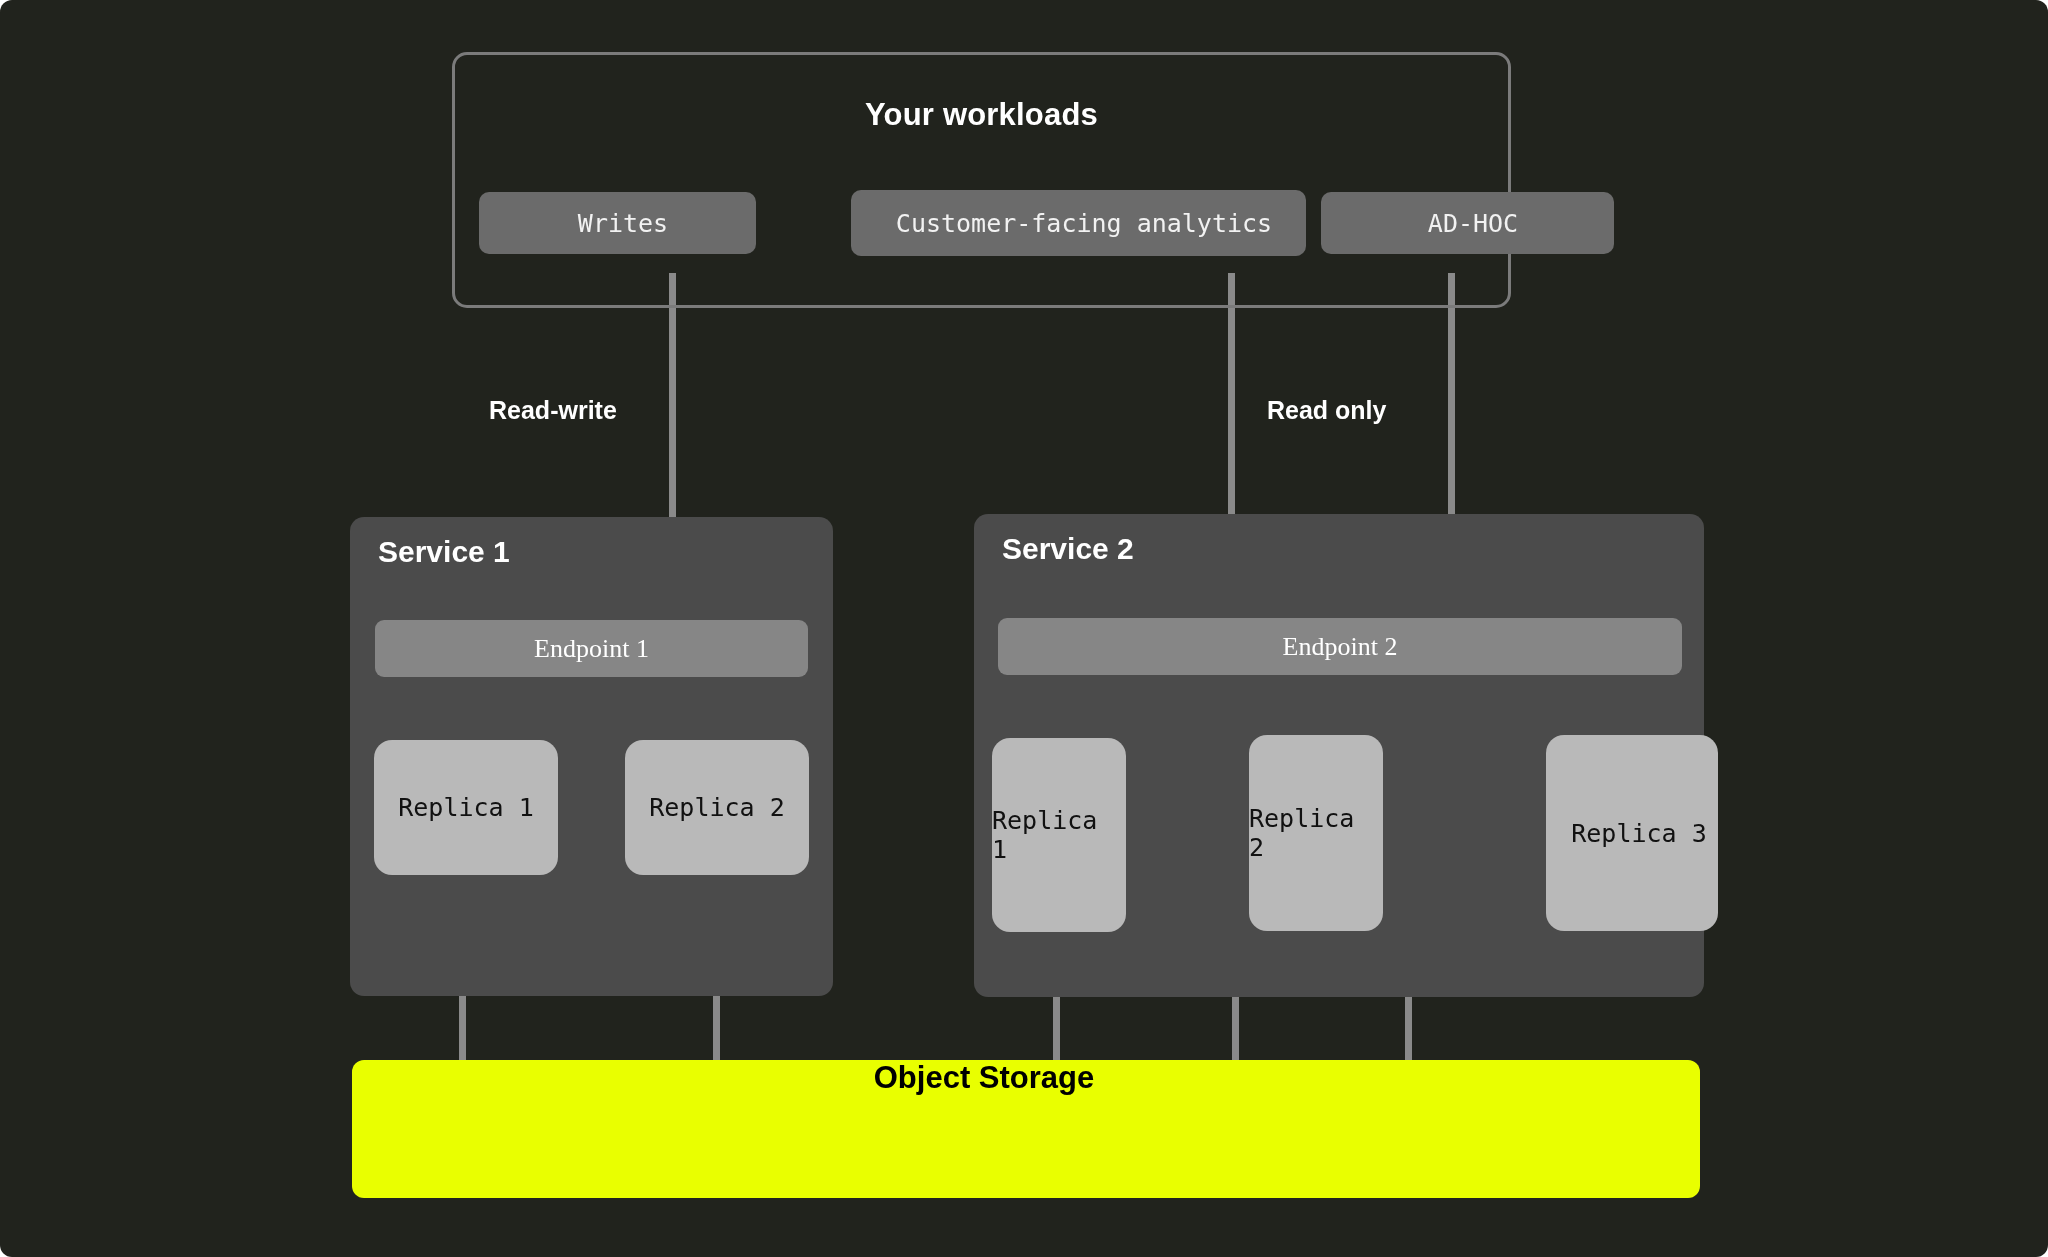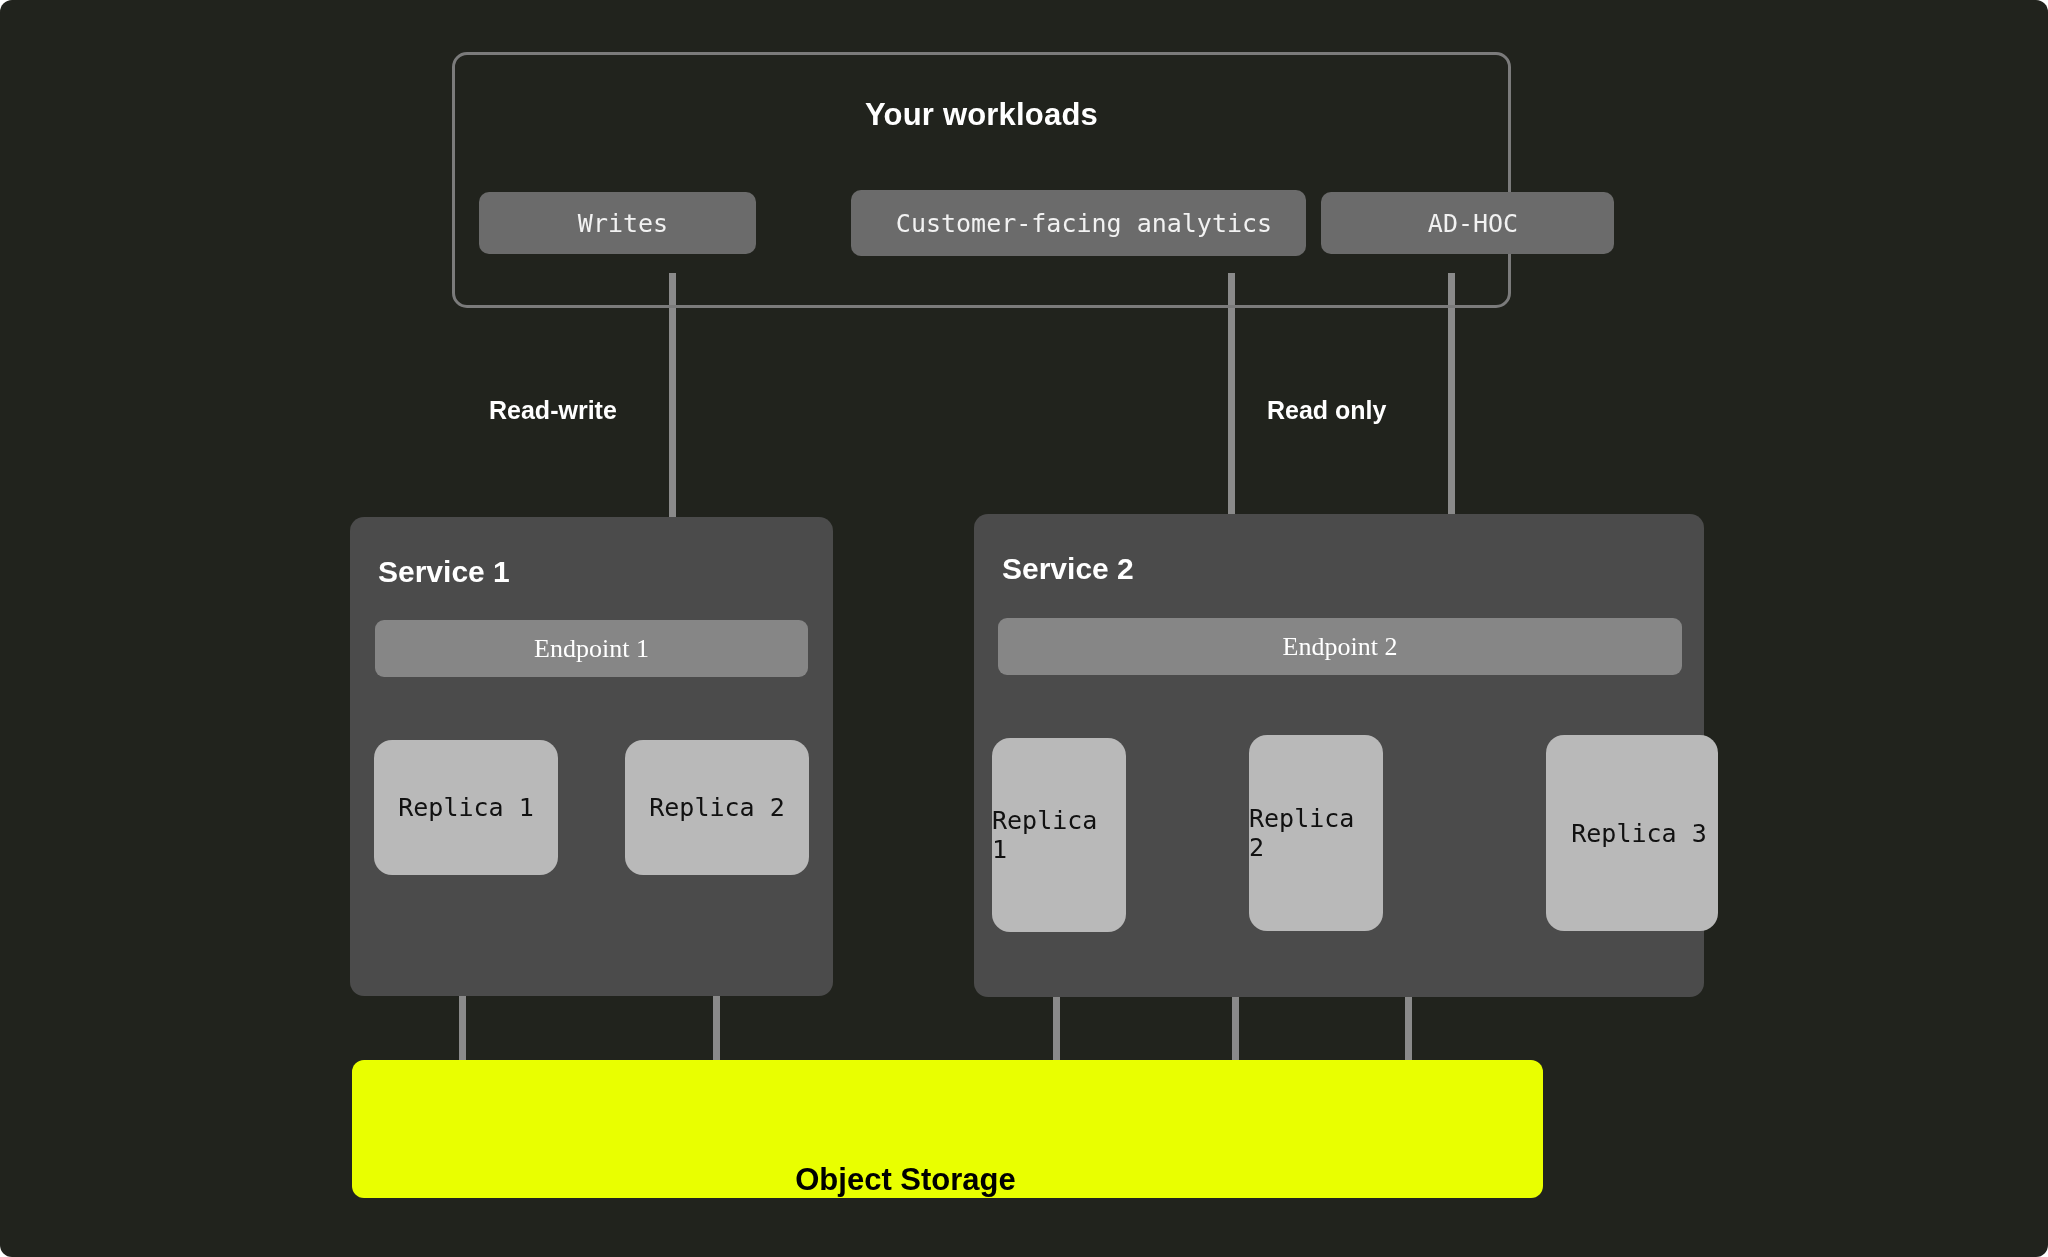--- a/index.html
+++ b/index.html
@@ -83,21 +83,21 @@
   
   .service-panel {
     position: absolute;
     background: #4b4b4b;
     border-radius: 14px;
     z-index: 3;
   }
   .service-title {
     position: absolute;
     left: 28px;
-    top: 38px;
+    top: 18px;
     color: #ffffff;
     font-size: 30px;
     font-weight: bold;
     z-index: 6;
   }
   .endpoint-bar {
     position: absolute;
     background: #868686;
     border-radius: 9px;
     color: #ffffff;
@@ -119,26 +119,26 @@
     align-items: center;
     justify-content: center;
     z-index: 6;
   }
 
   
   #object-storage {
     position: absolute;
     left: 352px;
     top: 1060px;
-    width: 1191px;
+    width: 1348px;
     height: 138px;
     background: #e9ff00;
     border-radius: 12px;
     display: flex;
-    align-items: flex-end;
+    align-items: flex-start;
     justify-content: center;
     z-index: 7;
   }
   #object-storage-label {
     color: #000000;
     font-size: 31px;
     font-weight: bold;
     transform: translateX(-42px);
   }
 </style>

